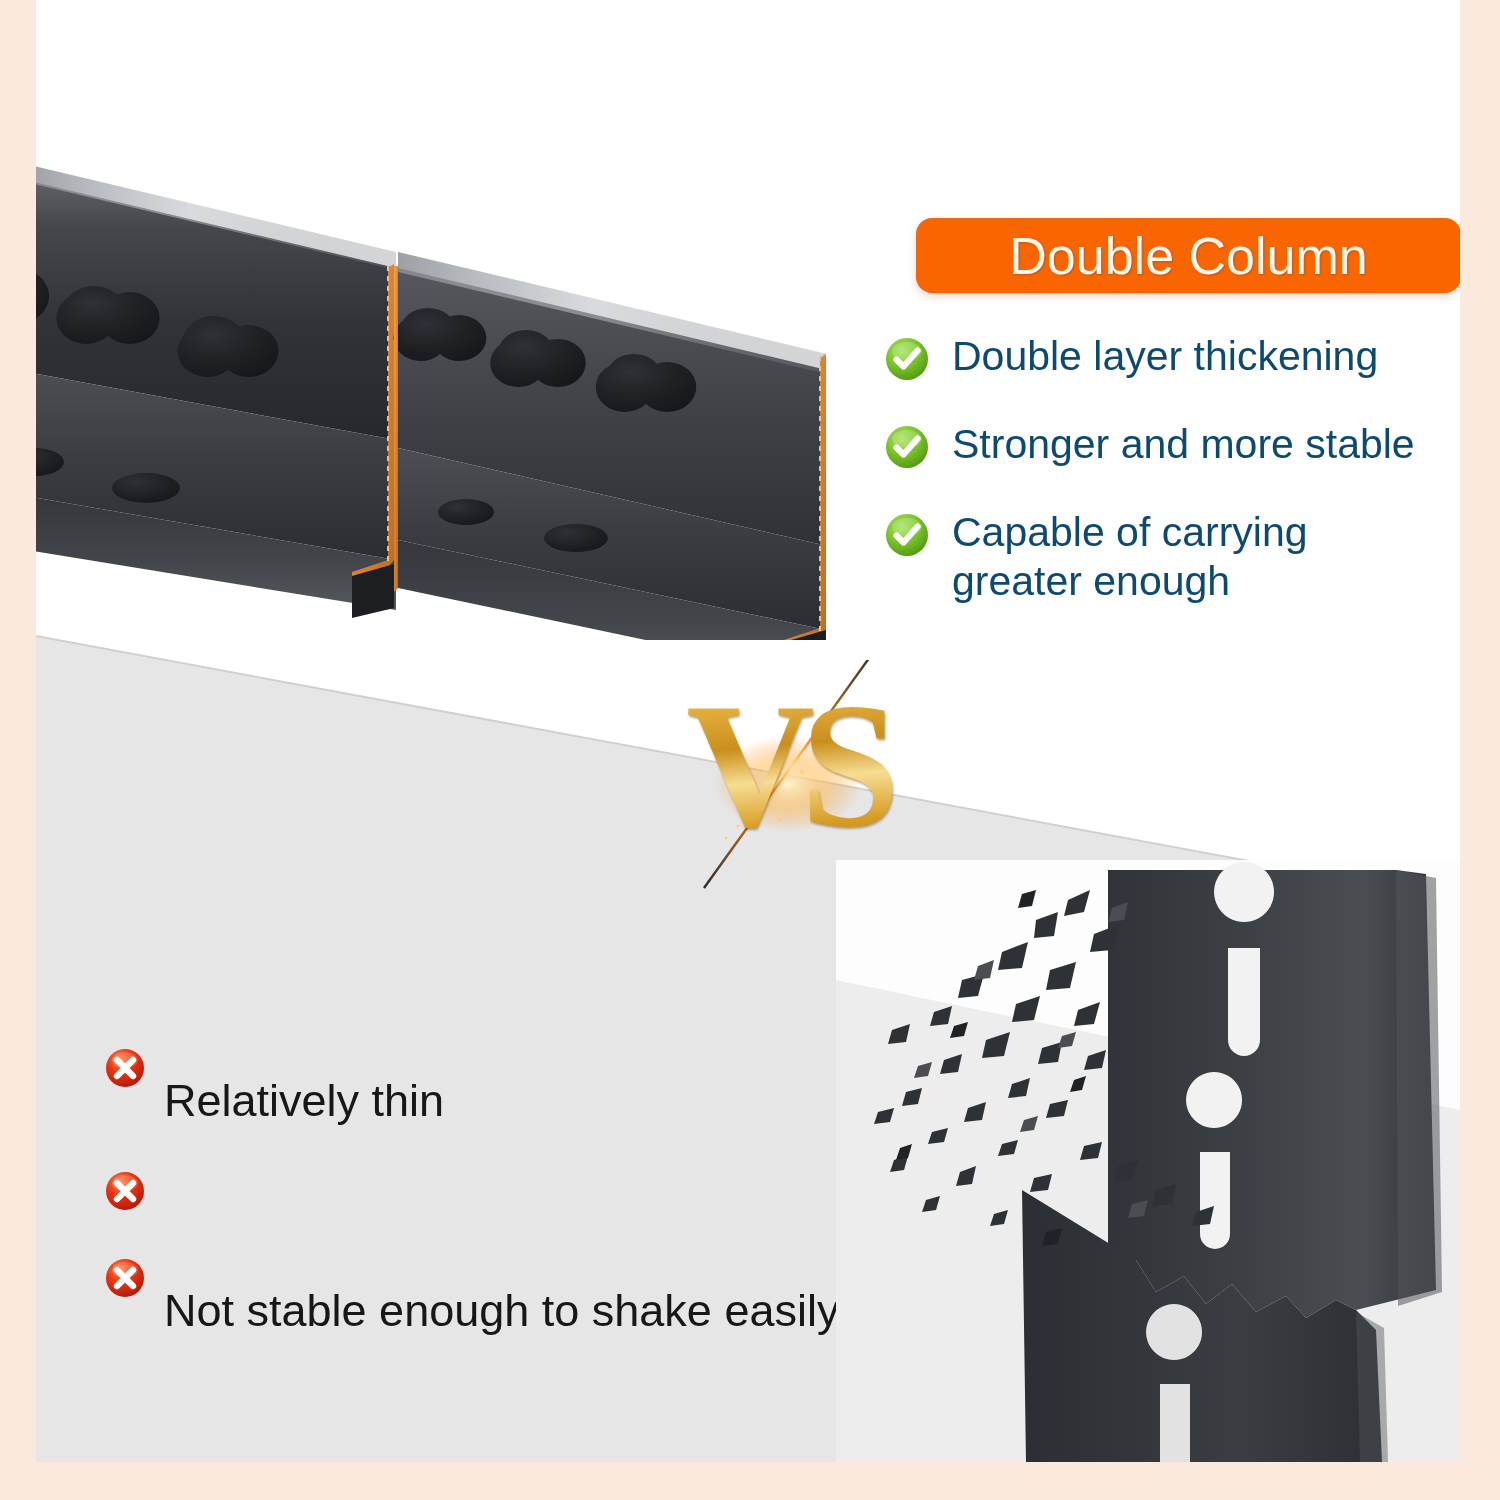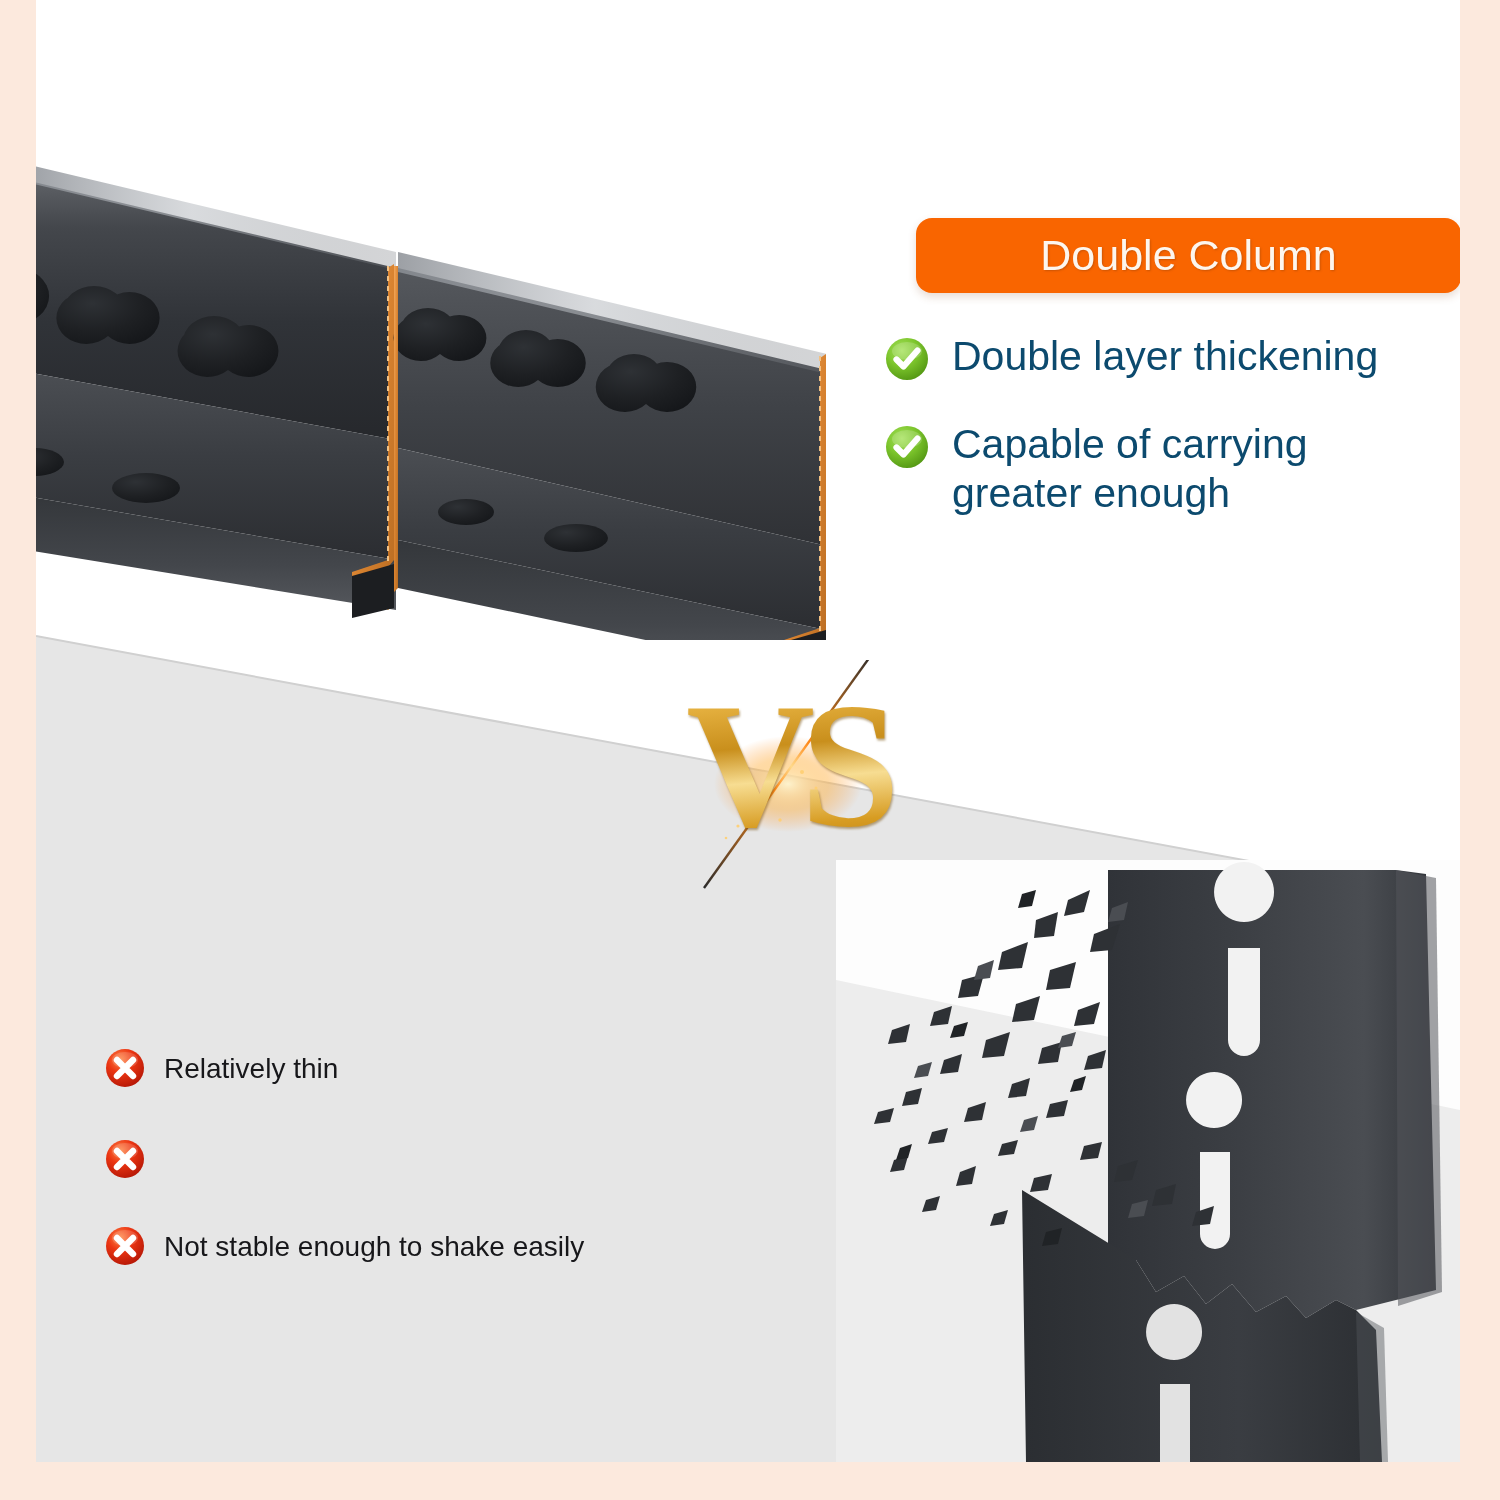--- a/index.html
+++ b/index.html
@@ -54,21 +54,21 @@
 
   
   .badge{
     position:absolute;
     background:#f96500;
     border-radius:16px;
     display:flex;align-items:center;justify-content:center;
     box-shadow:0 4px 9px rgba(140,80,40,.2);
   }
   .badge-label{
-    color:#fdf6ee;font-size:43px;white-space:nowrap;
+    color:#fdf6ee;font-size:52px;white-space:nowrap;
     text-shadow:1px 1px 2px rgba(160,70,10,.5);
   }
   #badge-double{left:880px;top:218px;width:545px;height:75px;}
   #badge-single{left:118px;top:932px;width:545px;height:75px;}
 
   
   .bullets{position:absolute;}
   #bullets-double{left:848px;top:332px;width:600px;}
   #bullets-single{left:68px;top:1044px;width:830px;}
 
@@ -79,21 +79,21 @@
   #bullets-single .bullet{margin-bottom:42px;}
   .bullet-icon{
     flex:0 0 auto;width:46px;height:46px;margin-right:22px;margin-top:4px;
   }
   .bullet-text{
     font-size:41px;line-height:49px;
   }
   .pos .bullet-text{color:#0c4a6e;}
   .neg .bullet-text{color:#17171a;}
   #bullets-single .bullet-icon{width:42px;height:42px;margin-right:18px;margin-top:3px;}
-  #bullets-single .bullet-text{font-size:28px;}
+  #bullets-single .bullet-text{font-size:45px;margin-top:32px;}
 
   
   .photo-single{
     position:absolute;left:800px;top:860px;width:624px;height:602px;
     overflow:hidden;
   }
 </style>
 </head>
 <body>
 
@@ -242,20 +242,30 @@
               </radialGradient>
             </defs>
             <circle cx="23" cy="23" r="21" fill="url(#gck)"></circle>
             <ellipse cx="23" cy="15" rx="15" ry="9" fill="#ffffff" opacity=".18"></ellipse>
             <path d="M12.5,23.5 L19.5,30.5 L33.5,14.5" fill="none" stroke="#ffffff" stroke-width="6.2" stroke-linecap="round" stroke-linejoin="round"></path>
           </svg>
         </span>
         <span class="bullet-text">Double layer thickening</span>
       </div>
 
+      <div class="bullet">
+        <span class="bullet-icon">
+          <svg viewBox="0 0 46 46" width="46" height="46">
+            <circle cx="23" cy="23" r="21" fill="url(#gck)"></circle>
+            <ellipse cx="23" cy="15" rx="15" ry="9" fill="#ffffff" opacity=".18"></ellipse>
+            <path d="M12.5,23.5 L19.5,30.5 L33.5,14.5" fill="none" stroke="#ffffff" stroke-width="6.2" stroke-linecap="round" stroke-linejoin="round"></path>
+          </svg>
+        </span>
+        <span class="bullet-text">Stronger and more stable</span>
+      </div>
 
       <div class="bullet">
         <span class="bullet-icon">
           <svg viewBox="0 0 46 46" width="46" height="46">
             <circle cx="23" cy="23" r="21" fill="url(#gck)"></circle>
             <ellipse cx="23" cy="15" rx="15" ry="9" fill="#ffffff" opacity=".18"></ellipse>
             <path d="M12.5,23.5 L19.5,30.5 L33.5,14.5" fill="none" stroke="#ffffff" stroke-width="6.2" stroke-linecap="round" stroke-linejoin="round"></path>
           </svg>
         </span>
         <span class="bullet-text" style="max-width:420px;">Capable of carrying greater enough</span>

